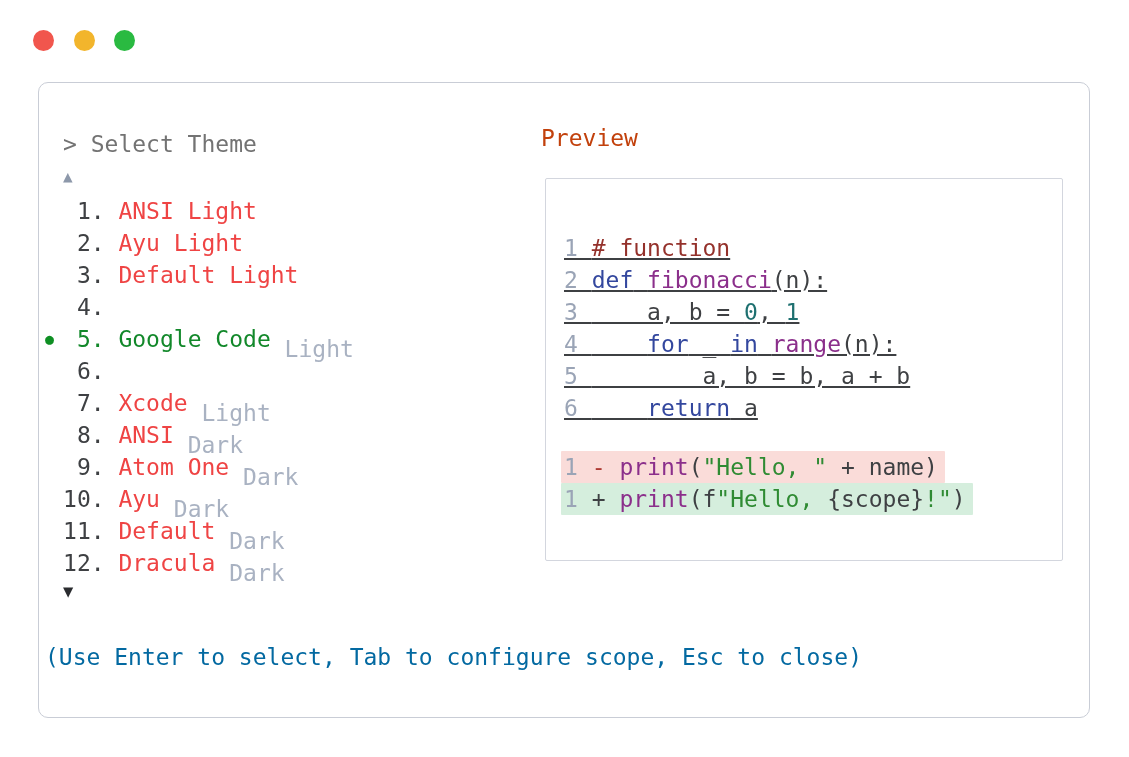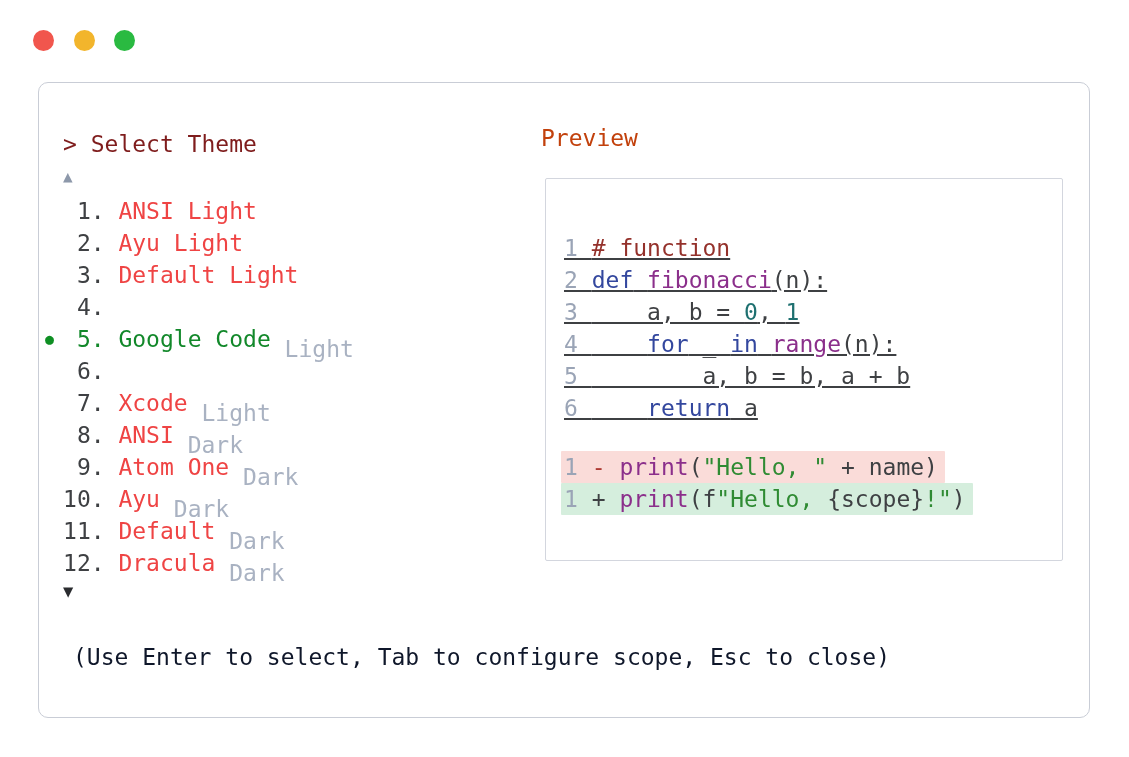--- a/index.html
+++ b/index.html
@@ -9,33 +9,33 @@
   
   .tl{position:absolute;top:30px;width:21px;height:21px;border-radius:50%;}
   .tl.red{left:33px;background:#f1564d;}
   .tl.yellow{left:74px;background:#f2b52c;}
   .tl.green{left:114px;background:#2aba41;}
 
   
   .panel{position:absolute;left:38px;top:82px;width:1052px;height:636px;box-sizing:border-box;
          border:1.5px solid #c9cdd6;border-radius:10px;background:#ffffff;}
 
-  .prompt{position:absolute;left:24px;top:48px;line-height:26px;white-space:pre;color:#7f1d1d;}
+  .prompt{position:absolute;left:24px;top:48px;line-height:26px;white-space:pre;color:#737373;}
   .arrow-up{position:absolute;left:24px;top:84px;line-height:20px;font-size:16px;color:#8d98aa;}
   .arrow-down{position:absolute;left:24px;top:498px;line-height:20px;font-size:17px;color:#2a2c2f;}
 
   .theme-list{position:absolute;left:0;top:112px;width:500px;}
   .row{display:flex;align-items:center;height:32px;padding-left:6px;white-space:pre;cursor:default;}
   .row .bullet{width:2ch;font-size:15px;color:#0e8f23;line-height:32px;}
   .row .num{width:3ch;text-align:right;color:#3e4043;}
   .row .name{padding-left:1ch;color:#ef4444;}
   .row .suffix{color:#a9b2c2;margin-top:20px;}
   .row.selected .num,.row.selected .name{color:#12882a;}
 
-  .help{position:absolute;left:6px;top:560px;line-height:28px;white-space:pre;color:#0f172a;margin-left:28px;}
+  .help{position:absolute;left:6px;top:560px;line-height:28px;white-space:pre;color:#0369a1;}
 
   
   .preview-label{position:absolute;left:502px;top:42px;line-height:26px;color:#c2410c;text-align:center;}
   .preview-box{position:absolute;left:506px;top:95px;width:518px;height:383px;box-sizing:border-box;
                border:1.5px solid #d3d6de;border-radius:2px;background:#ffffff;overflow:hidden;}
   .code{padding:53px 0 0 18px;}
   .code-line{height:32px;line-height:32px;white-space:pre;text-decoration:underline;}
   .code-line.spacer{height:27px;}
   .hl{display:inline-block;height:32px;padding:0 7px 0 3px;margin-left:-3px;border-radius:1px;}
   .bg-removed{background:#fadcd9;}

